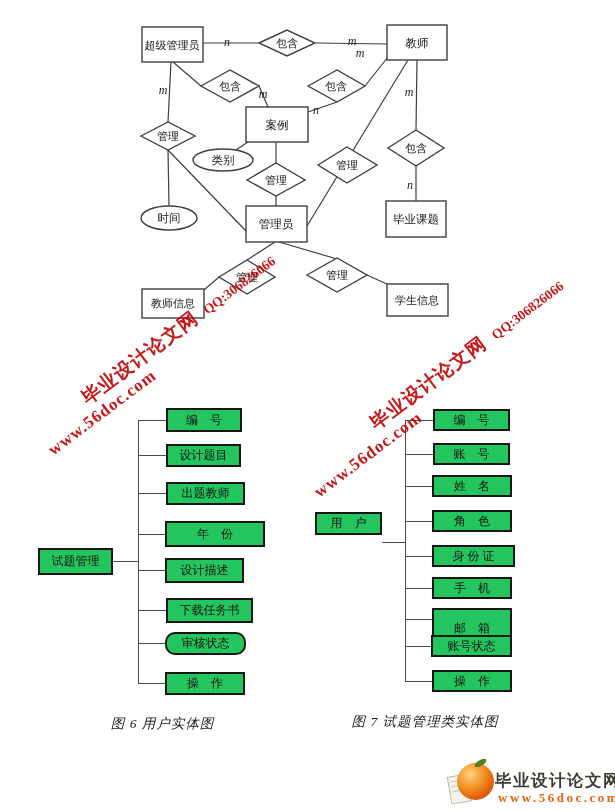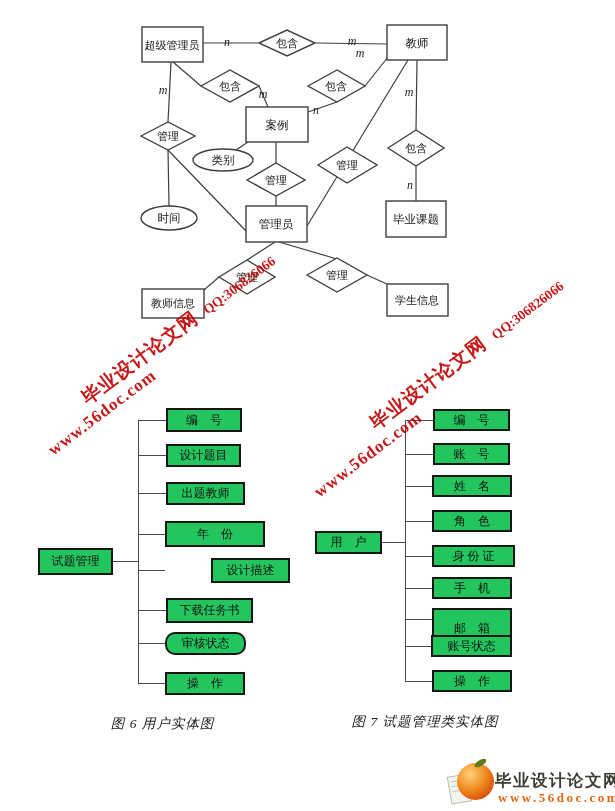--- a/index.html
+++ b/index.html
@@ -133,41 +133,41 @@
     <div class="hl" style="left:138px;top:570px;width:27px;"></div>
     <div class="hl" style="left:138px;top:610px;width:28px;"></div>
     <div class="hl" style="left:138px;top:643px;width:27px;"></div>
     <div class="hl" style="left:138px;top:683px;width:27px;"></div>
 
     <div class="tb root" style="left:38px;top:548px;width:75px;height:27px;">试题管理</div>
     <div class="tb" style="left:166px;top:408px;width:76px;height:24px;">编　号</div>
     <div class="tb" style="left:166px;top:444px;width:75px;height:23px;">设计题目</div>
     <div class="tb" style="left:166px;top:482px;width:79px;height:23px;">出题教师</div>
     <div class="tb" style="left:165px;top:521px;width:100px;height:26px;">年　份</div>
-    <div class="tb" style="left:165px;top:558px;width:79px;height:25px;margin-left:46px;">设计描述</div>
+    <div class="tb" style="left:165px;top:558px;width:79px;height:25px;">设计描述</div>
     <div class="tb" style="left:166px;top:598px;width:87px;height:25px;">下载任务书</div>
     <div class="tb" style="left:165px;top:632px;width:81px;height:23px;border-radius:10px;">审核状态</div>
     <div class="tb" style="left:165px;top:672px;width:80px;height:23px;">操　作</div>
     <div class="caption" style="left:100px;top:715px;width:125px;">图 6  用户实体图</div>
   </div>
 
   <div>
     <div class="vl" style="left:405px;top:420px;height:261px;"></div>
     <div class="hl" style="left:382px;top:542px;width:23px;"></div>
     <div class="hl" style="left:405px;top:420px;width:28px;"></div>
     <div class="hl" style="left:405px;top:454px;width:28px;"></div>
     <div class="hl" style="left:405px;top:486px;width:27px;"></div>
     <div class="hl" style="left:405px;top:521px;width:27px;"></div>
     <div class="hl" style="left:405px;top:556px;width:27px;"></div>
     <div class="hl" style="left:405px;top:588px;width:27px;"></div>
     <div class="hl" style="left:405px;top:619px;width:27px;"></div>
     <div class="hl" style="left:405px;top:646px;width:26px;"></div>
     <div class="hl" style="left:405px;top:681px;width:27px;"></div>
 
-    <div class="tb root" style="left:315px;top:531px;width:67px;height:23px;">用　户</div>
+    <div class="tb root" style="left:315px;top:512px;width:67px;height:23px;">用　户</div>
     <div class="tb" style="left:433px;top:409px;width:77px;height:22px;">编　号</div>
     <div class="tb" style="left:433px;top:443px;width:77px;height:22px;">账　号</div>
     <div class="tb" style="left:432px;top:475px;width:80px;height:22px;">姓　名</div>
     <div class="tb" style="left:432px;top:510px;width:80px;height:22px;">角　色</div>
     <div class="tb" style="left:432px;top:545px;width:83px;height:22px;">身 份 证</div>
     <div class="tb" style="left:432px;top:577px;width:80px;height:22px;">手　机</div>
     <div class="tb" style="left:432px;top:608px;width:80px;height:40px;">邮　箱</div>
     <div class="tb" style="left:431px;top:635px;width:81px;height:22px;">账号状态</div>
     <div class="tb" style="left:432px;top:670px;width:80px;height:22px;">操　作</div>
     <div class="caption" style="left:340px;top:713px;width:170px;">图 7  试题管理类实体图</div>

